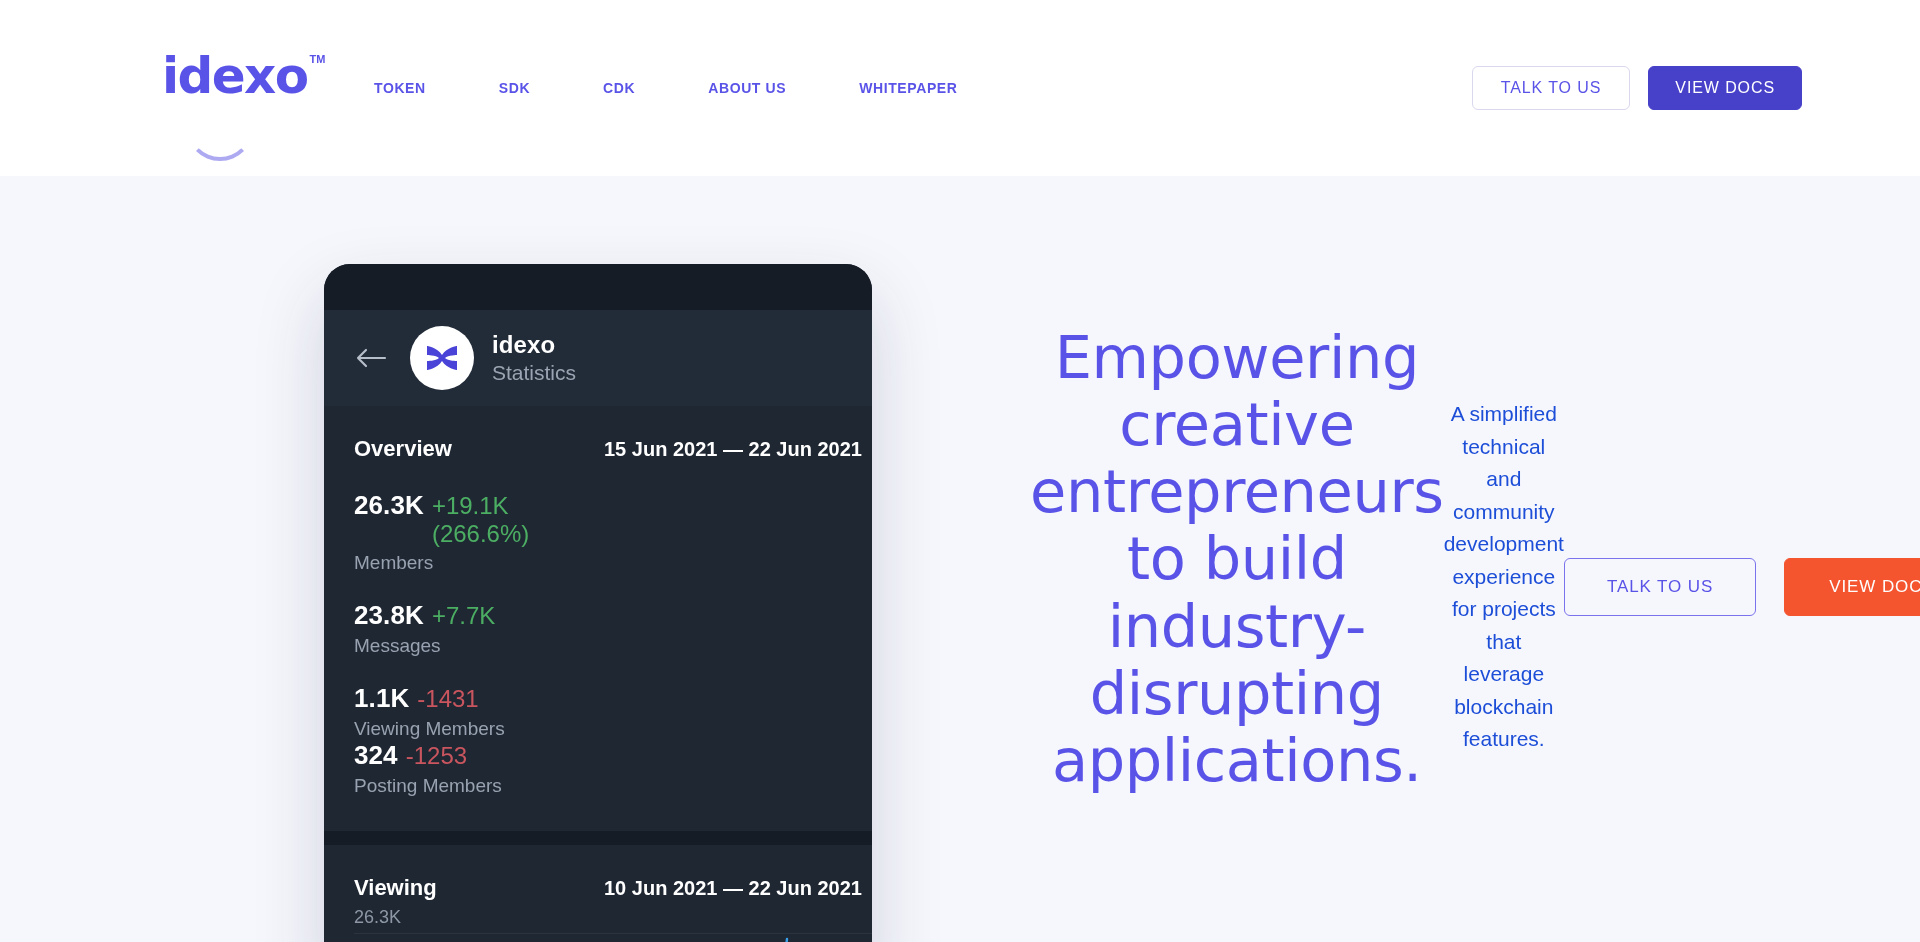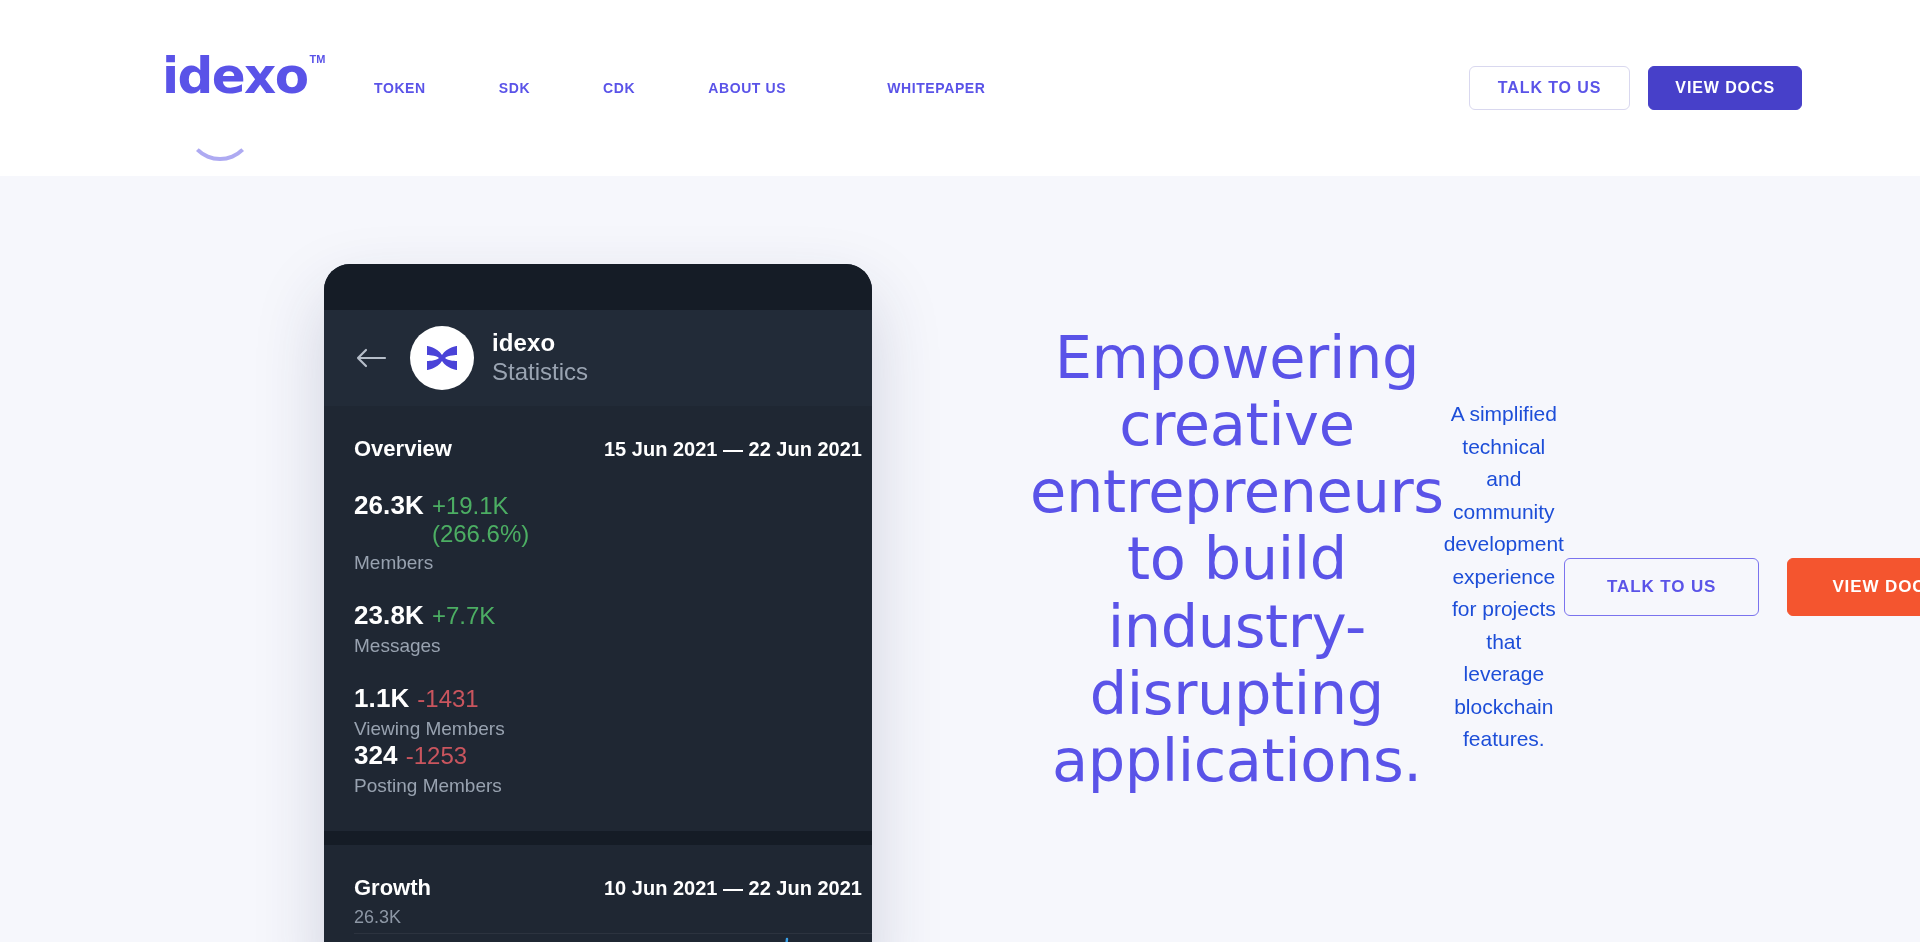--- a/index.html
+++ b/index.html
@@ -85,35 +85,35 @@
     font-size: 14px;
     font-weight: 600;
     letter-spacing: 0.6px;
     color: #5a53e8;
     text-decoration: none;
     padding: 10px 0;
     margin-right: 73px;
     white-space: nowrap;
     cursor: pointer;
   }
-  .nav-link:last-child { margin-right: 0; margin-left: 28px; }
+  .nav-link:last-child { margin-right: 0; }
 
   .header-actions {
     position: absolute;
     right: 118px;
     top: 50%;
     transform: translateY(-50%);
     display: flex;
     align-items: center;
     gap: 18px;
   }
   .btn {
     font-family: "Liberation Sans", sans-serif;
     font-size: 16px;
-    font-weight: 700;
+    font-weight: 400;
     letter-spacing: 0.9px;
     border-radius: 6px;
     cursor: pointer;
     white-space: nowrap;
     display: inline-flex;
     align-items: center;
     justify-content: center;
   }
   .btn-outline-header {
     background: #ffffff;
@@ -186,21 +186,21 @@
   }
   .phone-titles { display: flex; flex-direction: column; justify-content: center; }
   .phone-title {
     font-size: 24px;
     font-weight: 700;
     color: #ffffff;
     line-height: 1.15;
     letter-spacing: 0.1px;
   }
   .phone-subtitle {
-    font-size: 24px;
+    font-size: 21px;
     font-weight: 400;
     color: #9aa4b2;
     line-height: 1.2;
     margin-top: 2px;
   }
 
   .phone-section {
     background: #1f2733;
     padding: 30px 30px 34px 30px;
   }
@@ -433,21 +433,21 @@
             <div class="stat-label">Posting Members</div>
           </div>
 
         </div>
       </div>
 
       <div class="phone-divider"></div>
 
       <div class="growth-section">
         <div class="sec-head">
-          <span class="sec-title">Growth</span>
+          <span class="sec-title">Viewing</span>
           <span class="sec-range">10 Jun 2021 — 22 Jun 2021</span>
         </div>
 
         <div class="chart-area">
           <div class="axis-row" style="top:4px;">
             <span class="axis-label">26.3K</span>
             <span class="axis-line"></span>
           </div>
 
           <svg class="chart-svg" viewBox="0 0 488 210" preserveAspectRatio="none">

